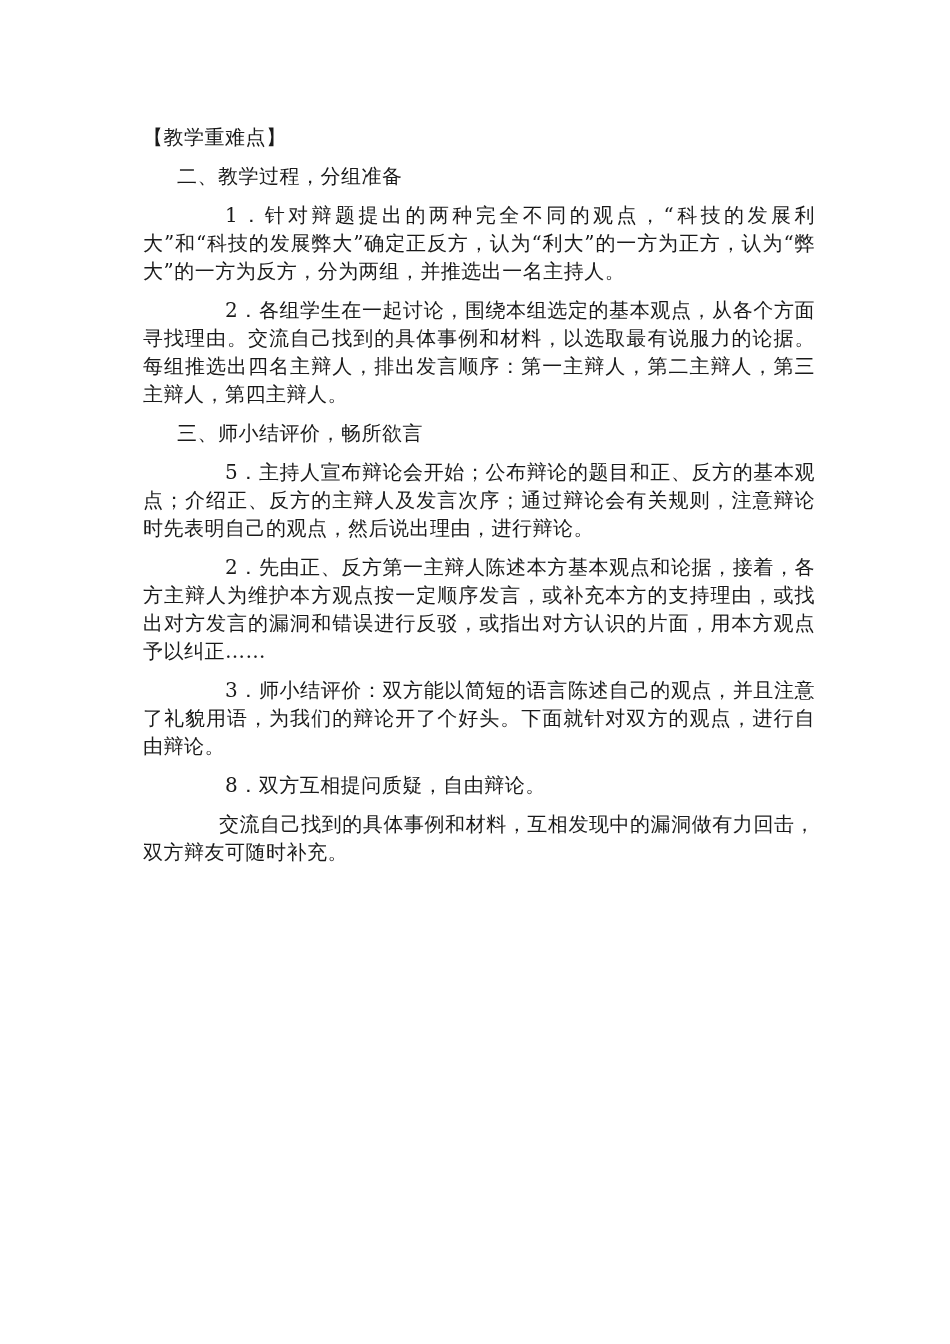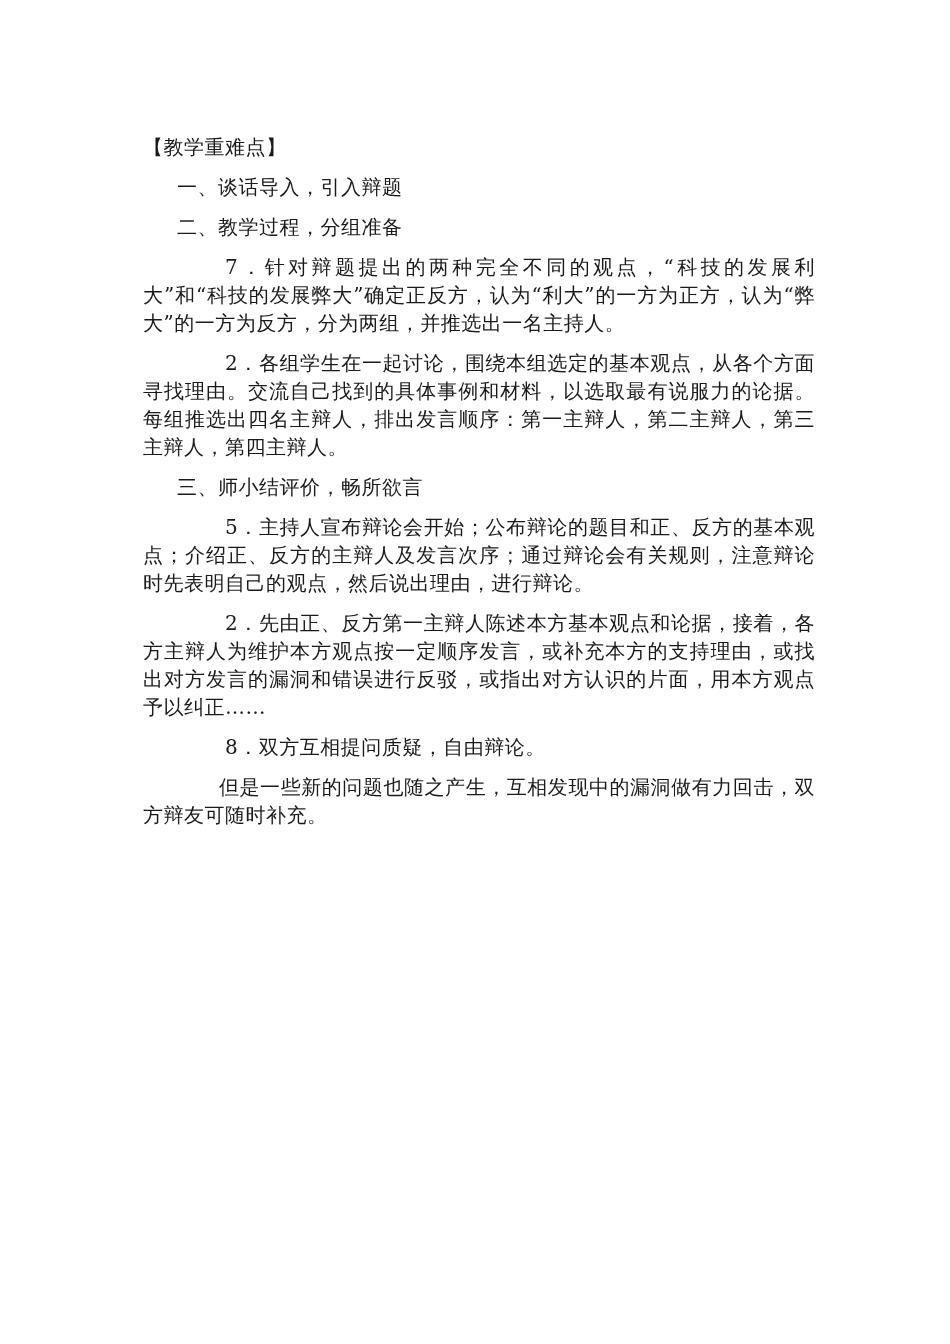--- a/index.html
+++ b/index.html
@@ -15,21 +15,21 @@
   }
   .doc-page {
     box-sizing: border-box;
     width: 950px;
     height: 1344px;
     padding: 121px 135px 0 143px;
     background: #ffffff;
     overflow: hidden;
   }
   .doc-page p {
-    margin: 12px 0 11px 0;
+    margin: 2px 0 11px 0;
     font-size: 20px;
     line-height: 28px;
     color: #1a1a1a;
     text-align: justify;
     word-break: break-all;
     letter-spacing: 0.5px;
   }
   p.doc-heading {
     text-indent: 0;
   }
@@ -41,22 +41,22 @@
   }
   p.sub-para {
     text-indent: 76px;
   }
 </style>
 </head>
 <body>
 
 <div class="doc-page">
   <p class="doc-heading">【教学重难点】</p>
-  <p class="section-title">一、谈话导入，引入辩题</p>
   <p class="section-title">二、教学过程，分组准备</p>
-  <p class="body-para">7．针对辩题提出的两种完全不同的观点，“科技的发展利大”和“科技的发展弊大”确定正反方，认为“利大”的一方为正方，认为“弊大”的一方为反方，分为两组，并推选出一名主持人。</p>
+  <p class="body-para">1．针对辩题提出的两种完全不同的观点，“科技的发展利大”和“科技的发展弊大”确定正反方，认为“利大”的一方为正方，认为“弊大”的一方为反方，分为两组，并推选出一名主持人。</p>
   <p class="body-para">2．各组学生在一起讨论，围绕本组选定的基本观点，从各个方面寻找理由。交流自己找到的具体事例和材料，以选取最有说服力的论据。每组推选出四名主辩人，排出发言顺序：第一主辩人，第二主辩人，第三主辩人，第四主辩人。</p>
   <p class="section-title">三、师小结评价，畅所欲言</p>
   <p class="body-para">5．主持人宣布辩论会开始；公布辩论的题目和正、反方的基本观点；介绍正、反方的主辩人及发言次序；通过辩论会有关规则，注意辩论时先表明自己的观点，然后说出理由，进行辩论。</p>
   <p class="body-para">2．先由正、反方第一主辩人陈述本方基本观点和论据，接着，各方主辩人为维护本方观点按一定顺序发言，或补充本方的支持理由，或找出对方发言的漏洞和错误进行反驳，或指出对方认识的片面，用本方观点予以纠正……</p>
+  <p class="body-para">3．师小结评价：双方能以简短的语言陈述自己的观点，并且注意了礼貌用语，为我们的辩论开了个好头。下面就针对双方的观点，进行自由辩论。</p>
   <p class="body-para">8．双方互相提问质疑，自由辩论。</p>
-  <p class="sub-para">但是一些新的问题也随之产生，互相发现中的漏洞做有力回击，双方辩友可随时补充。</p>
+  <p class="sub-para">交流自己找到的具体事例和材料，互相发现中的漏洞做有力回击，双方辩友可随时补充。</p>
 </div>
 
 </body></html>

